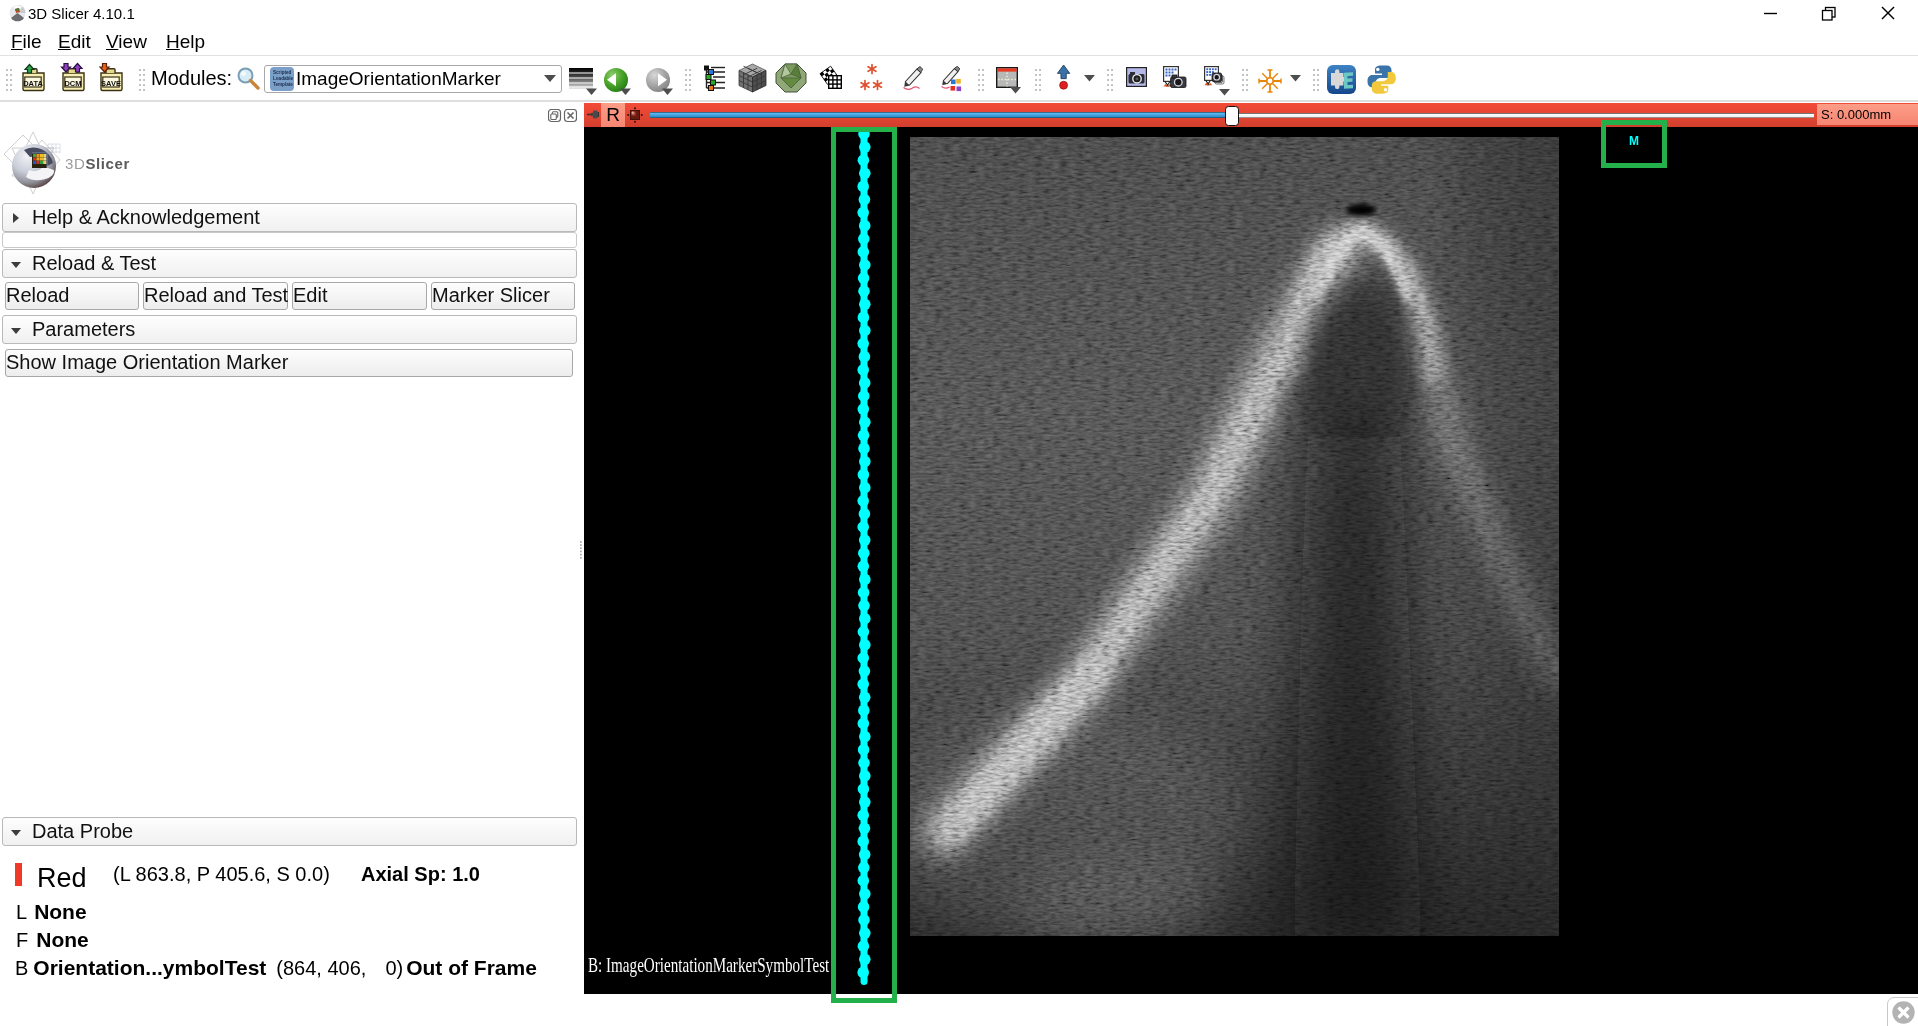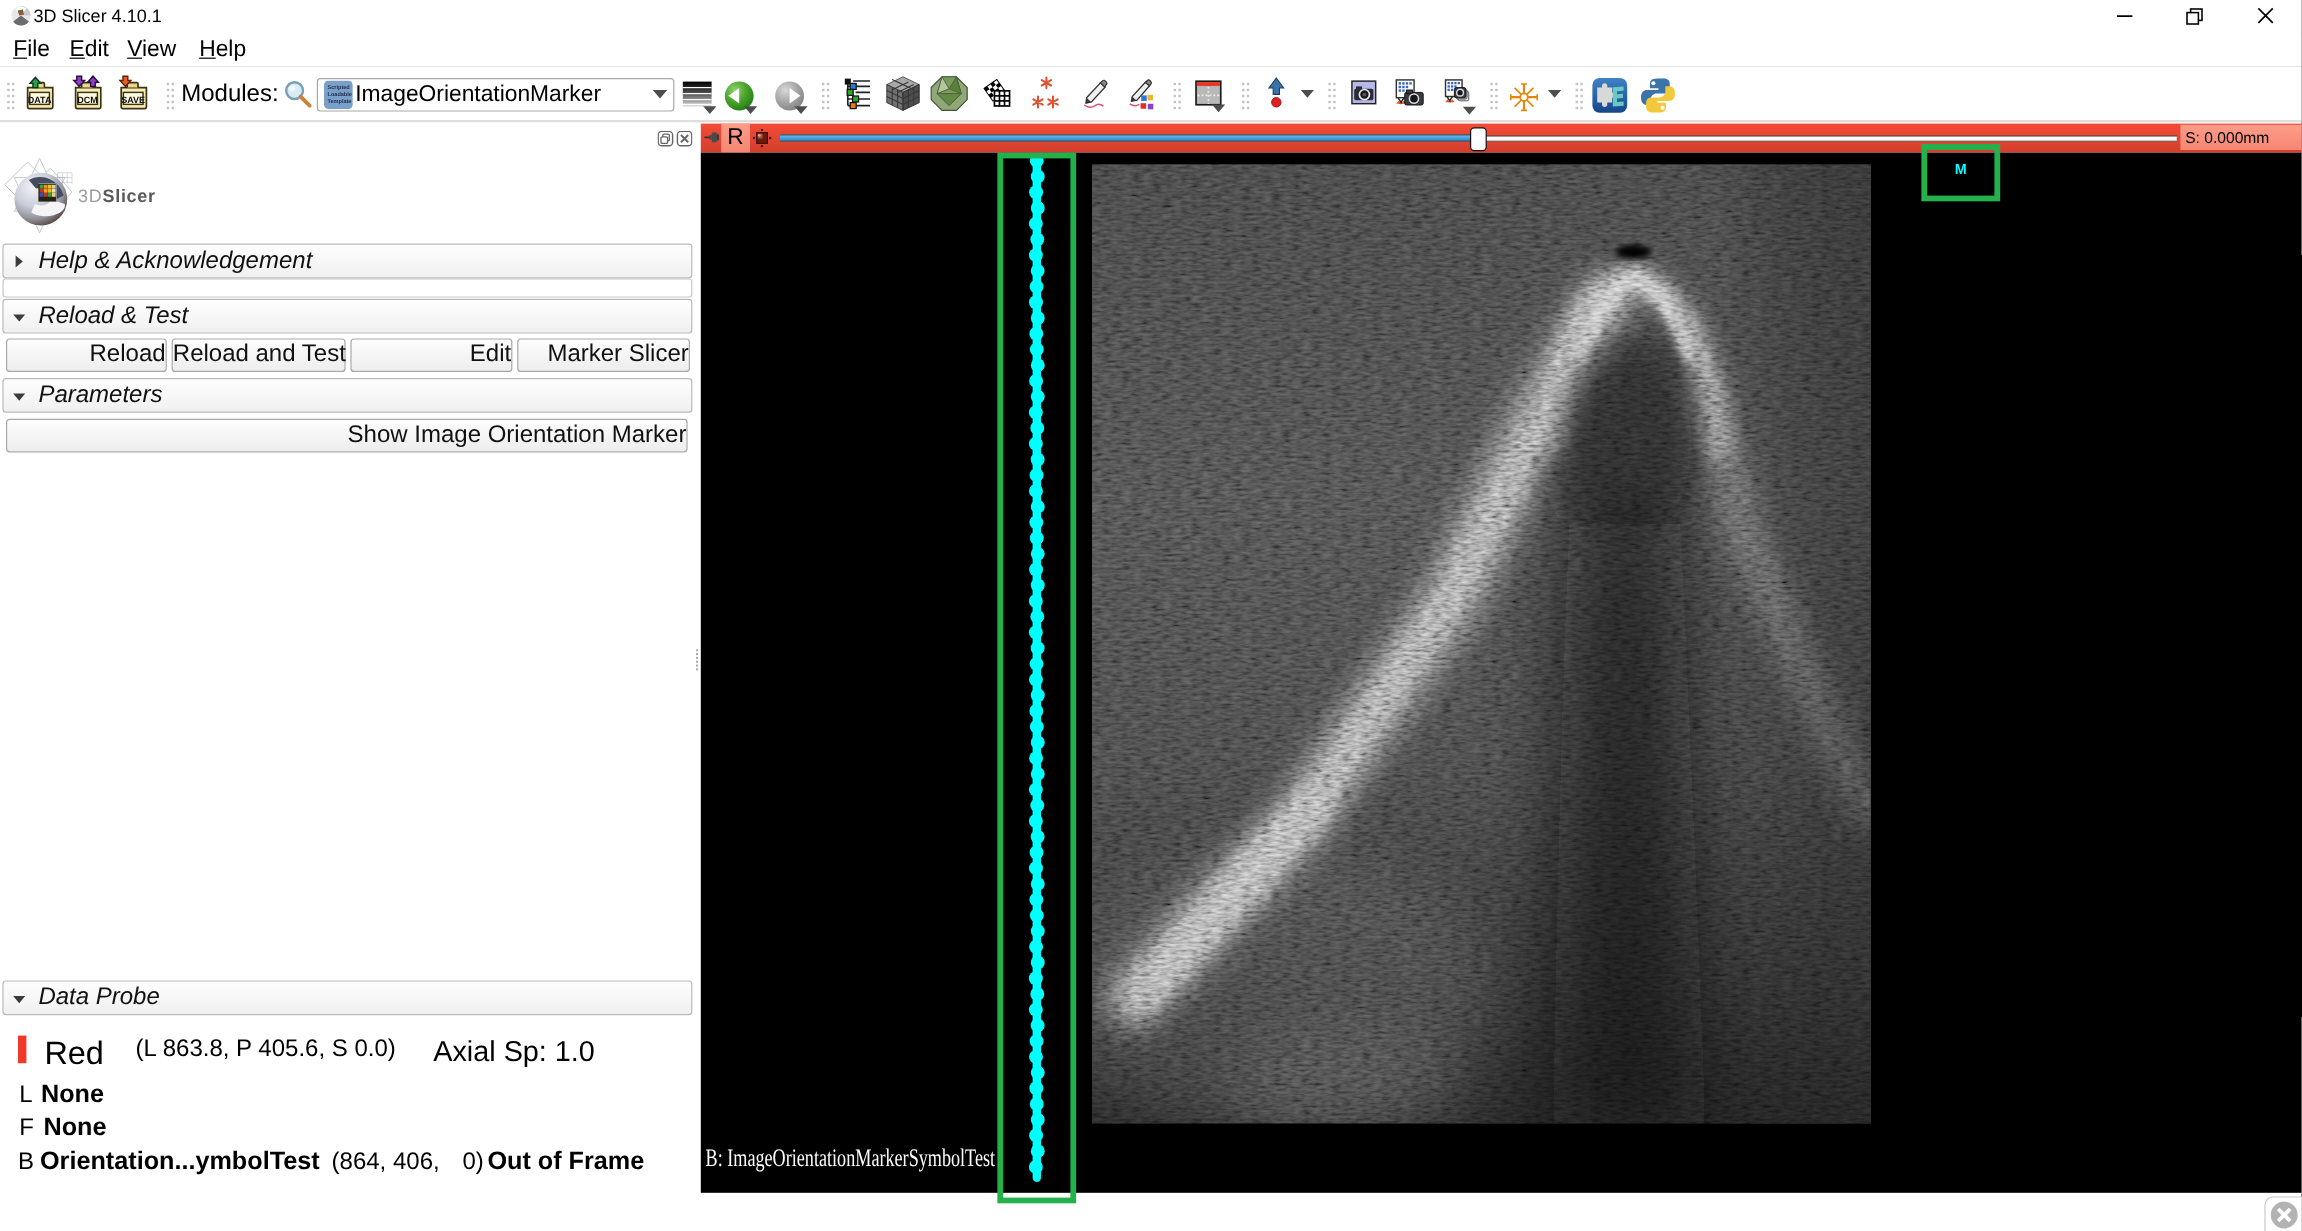--- a/index.html
+++ b/index.html
@@ -4,24 +4,24 @@
 <style>
   html,body{margin:0;padding:0;}
   body{width:1918px;height:1026px;overflow:hidden;background:#fff;
        font-family:"Liberation Sans",sans-serif;position:relative;}
   .abs{position:absolute;}
   .hdr{position:absolute;left:2px;width:573px;height:27px;
        border:1px solid #b9b9b9;border-radius:3px;
        background:linear-gradient(#fefefe,#f0f0f0);
        font-size:20px;color:#111;line-height:27px;}
   .hdr .tri{position:absolute;left:9px;top:8px;}
-  .hdr .txt{position:absolute;left:29px;top:0px;white-space:nowrap;font-style:italic;}
+  .hdr .txt{position:absolute;left:29px;top:0px;white-space:nowrap;}
   .btn{position:absolute;height:26px;border:1px solid #a8a8a8;border-radius:3px;
        background:linear-gradient(#fdfdfd,#ededed);
-       font-size:20px;color:#111;text-align:right;line-height:25px;white-space:nowrap;}
+       font-size:20px;color:#111;text-align:left;line-height:25px;white-space:nowrap;}
 </style>
 </head>
 <body>
 
 <div class="abs" style="left:0;top:0;width:1918px;height:27px;background:#ffffff;"></div>
 <svg class="abs" style="left:9px;top:4px" width="17" height="18" viewBox="0 0 17 18">
   <circle cx="8.5" cy="9" r="8" fill="#e8e8ea"></circle>
   <path d="M8.5 1 A8 8 0 0 1 16.5 9 L8.5 9 Z" fill="#c9c9ce"></path>
   <path d="M2 14 A8 8 0 0 0 15 14 L8.5 9 Z" fill="#6b6b70"></path>
   <path d="M4 3 A7 7 0 0 1 13 3 L8.5 9 Z" fill="#fbfbfc"></path>
@@ -431,21 +431,21 @@
 
 <div class="hdr" style="top:817px;">
   <svg class="tri" style="top:11px;left:7px" width="12" height="8" viewBox="0 0 12 8">
       <path d="M1 1 L11 1 L6 7 Z" fill="#3c3c3c"></path>
     </svg>
   <span class="txt">Data Probe</span>
 </div>
 <div class="abs" style="left:15px;top:863px;width:7px;height:23px;background:#ee3a27;"></div>
 <div class="abs" style="left:37px;top:863px;font-size:27px;color:#000;">Red</div>
 <div class="abs" style="left:113px;top:863px;font-size:20px;color:#000;">(L 863.8, P 405.6, S 0.0)</div>
-<div class="abs" style="left:361px;top:863px;font-size:24px;color:#000;">Axial Sp: 1.0</div>
+<div class="abs" style="left:361px;top:863px;font-size:20px;color:#000;font-weight:bold;">Axial Sp: 1.0</div>
 <div class="abs" style="left:16px;top:900px;font-size:20px;color:#000;">L<b style="margin-left:7px;font-size:21px">None</b></div>
 <div class="abs" style="left:16px;top:928px;font-size:20px;color:#000;">F<b style="margin-left:8px;font-size:21px">None</b></div>
 <div class="abs" style="left:15px;top:956px;font-size:20px;color:#000;white-space:nowrap;">B<b style="margin-left:5px;font-size:21px">Orientation...ymbolTest</b><span style="margin-left:10px">(864, 406,</span><span style="margin-left:19px">0)</span><b style="margin-left:3px;font-size:21px">Out of Frame</b></div>
 
 <div class="abs" style="left:584px;top:127px;width:1334px;height:867px;background:#000;"></div>
 
 <div class="abs" style="left:584px;top:103px;width:1334px;height:24px;background:linear-gradient(#f34b37,#e04432 60%,#d23e2d);"></div>
 <div id="redbar" class="abs" style="left:584px;top:103px;width:1334px;height:24px;">
 
   <svg class="abs" style="left:2px;top:6px" width="14" height="12" viewBox="0 0 14 12">

